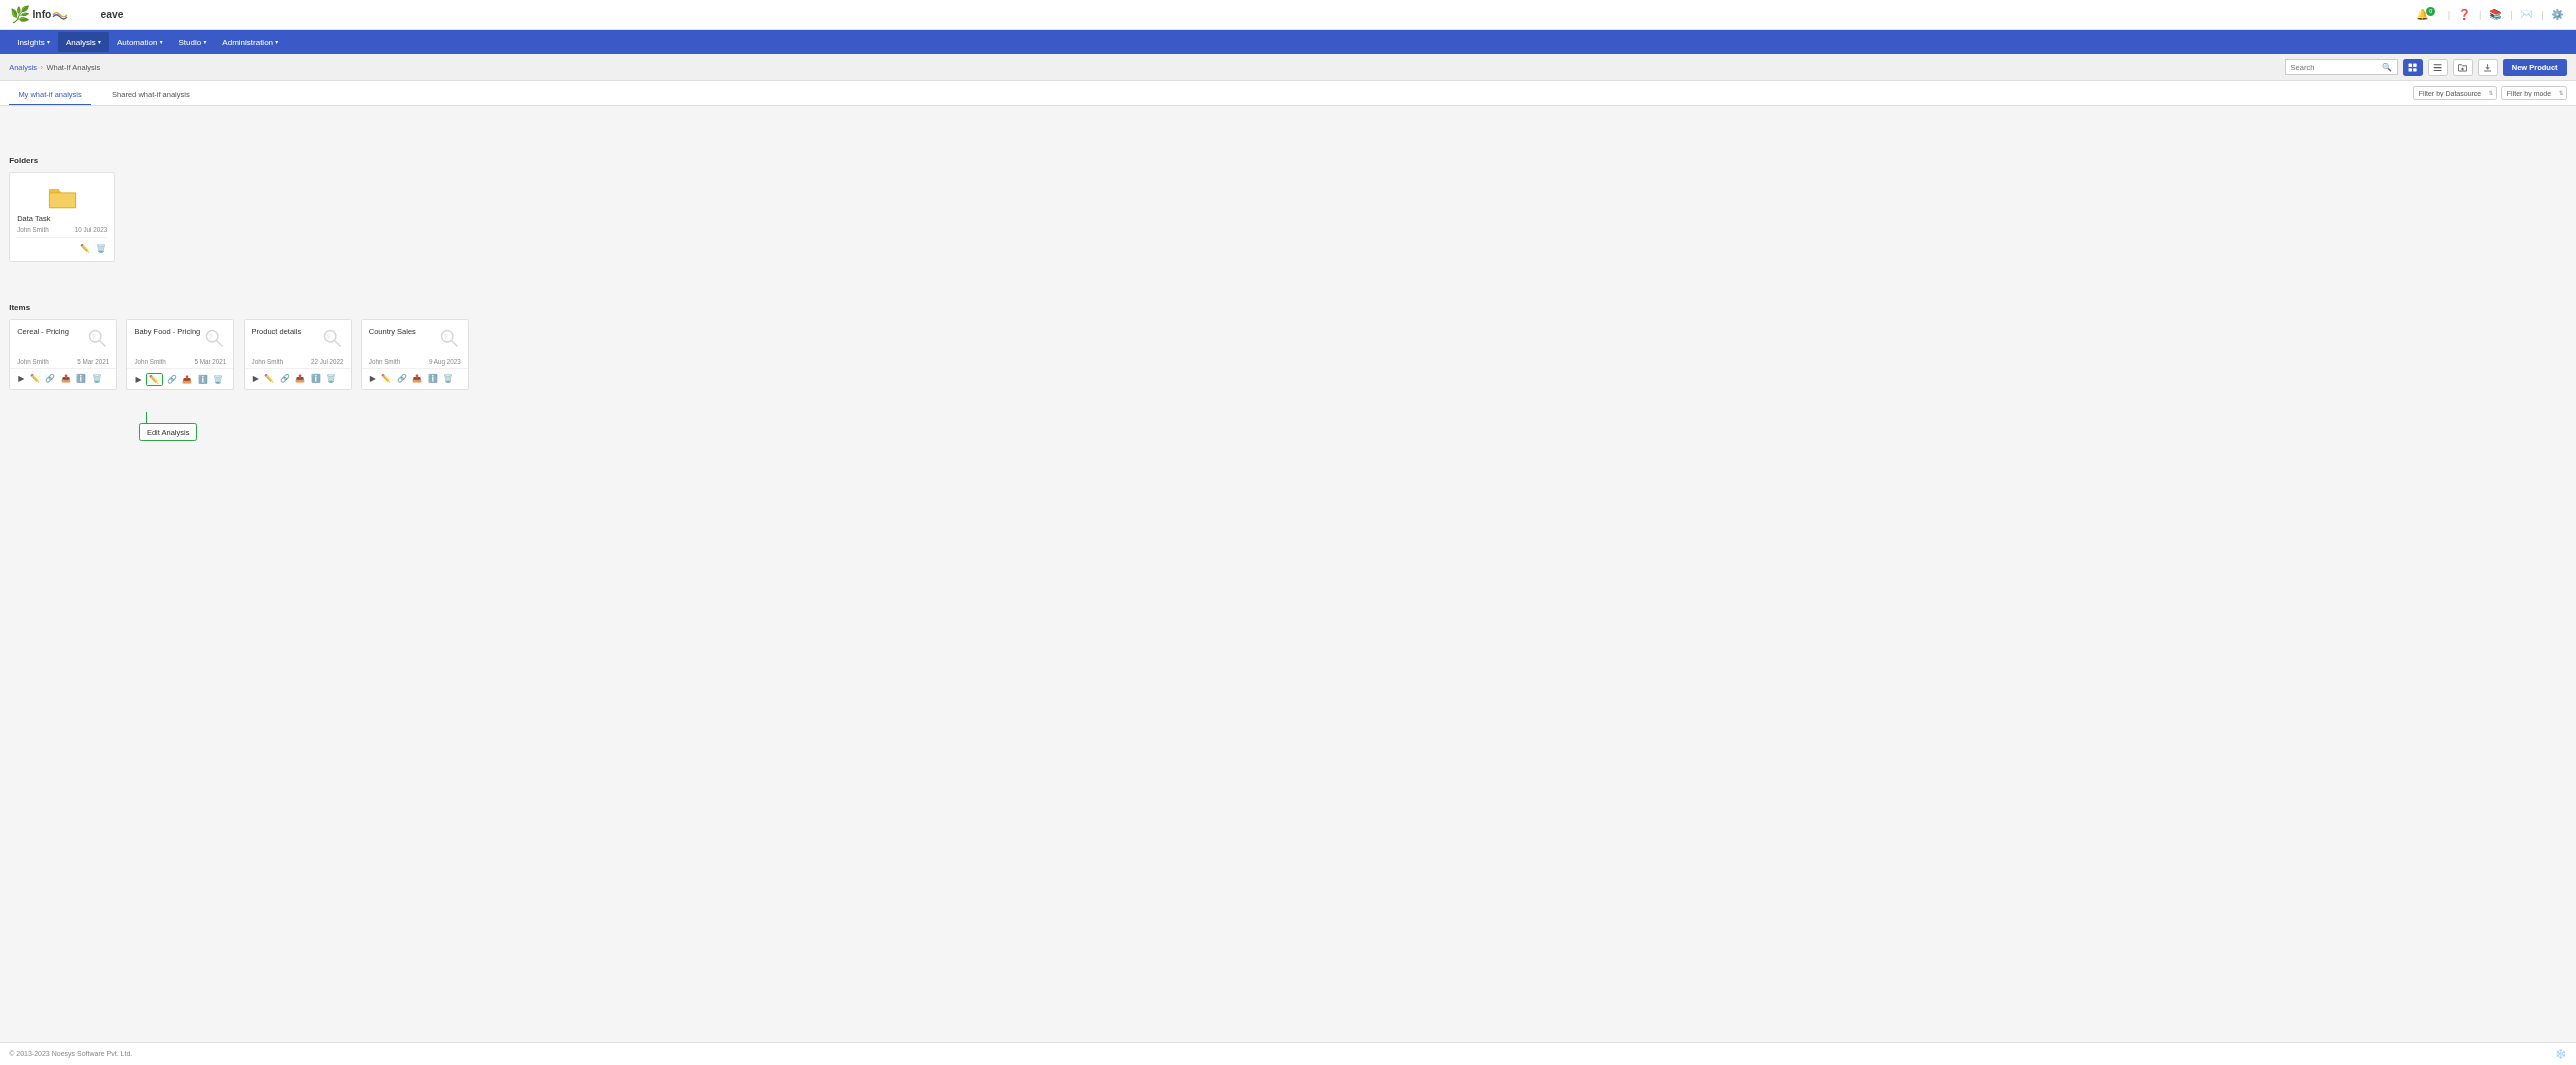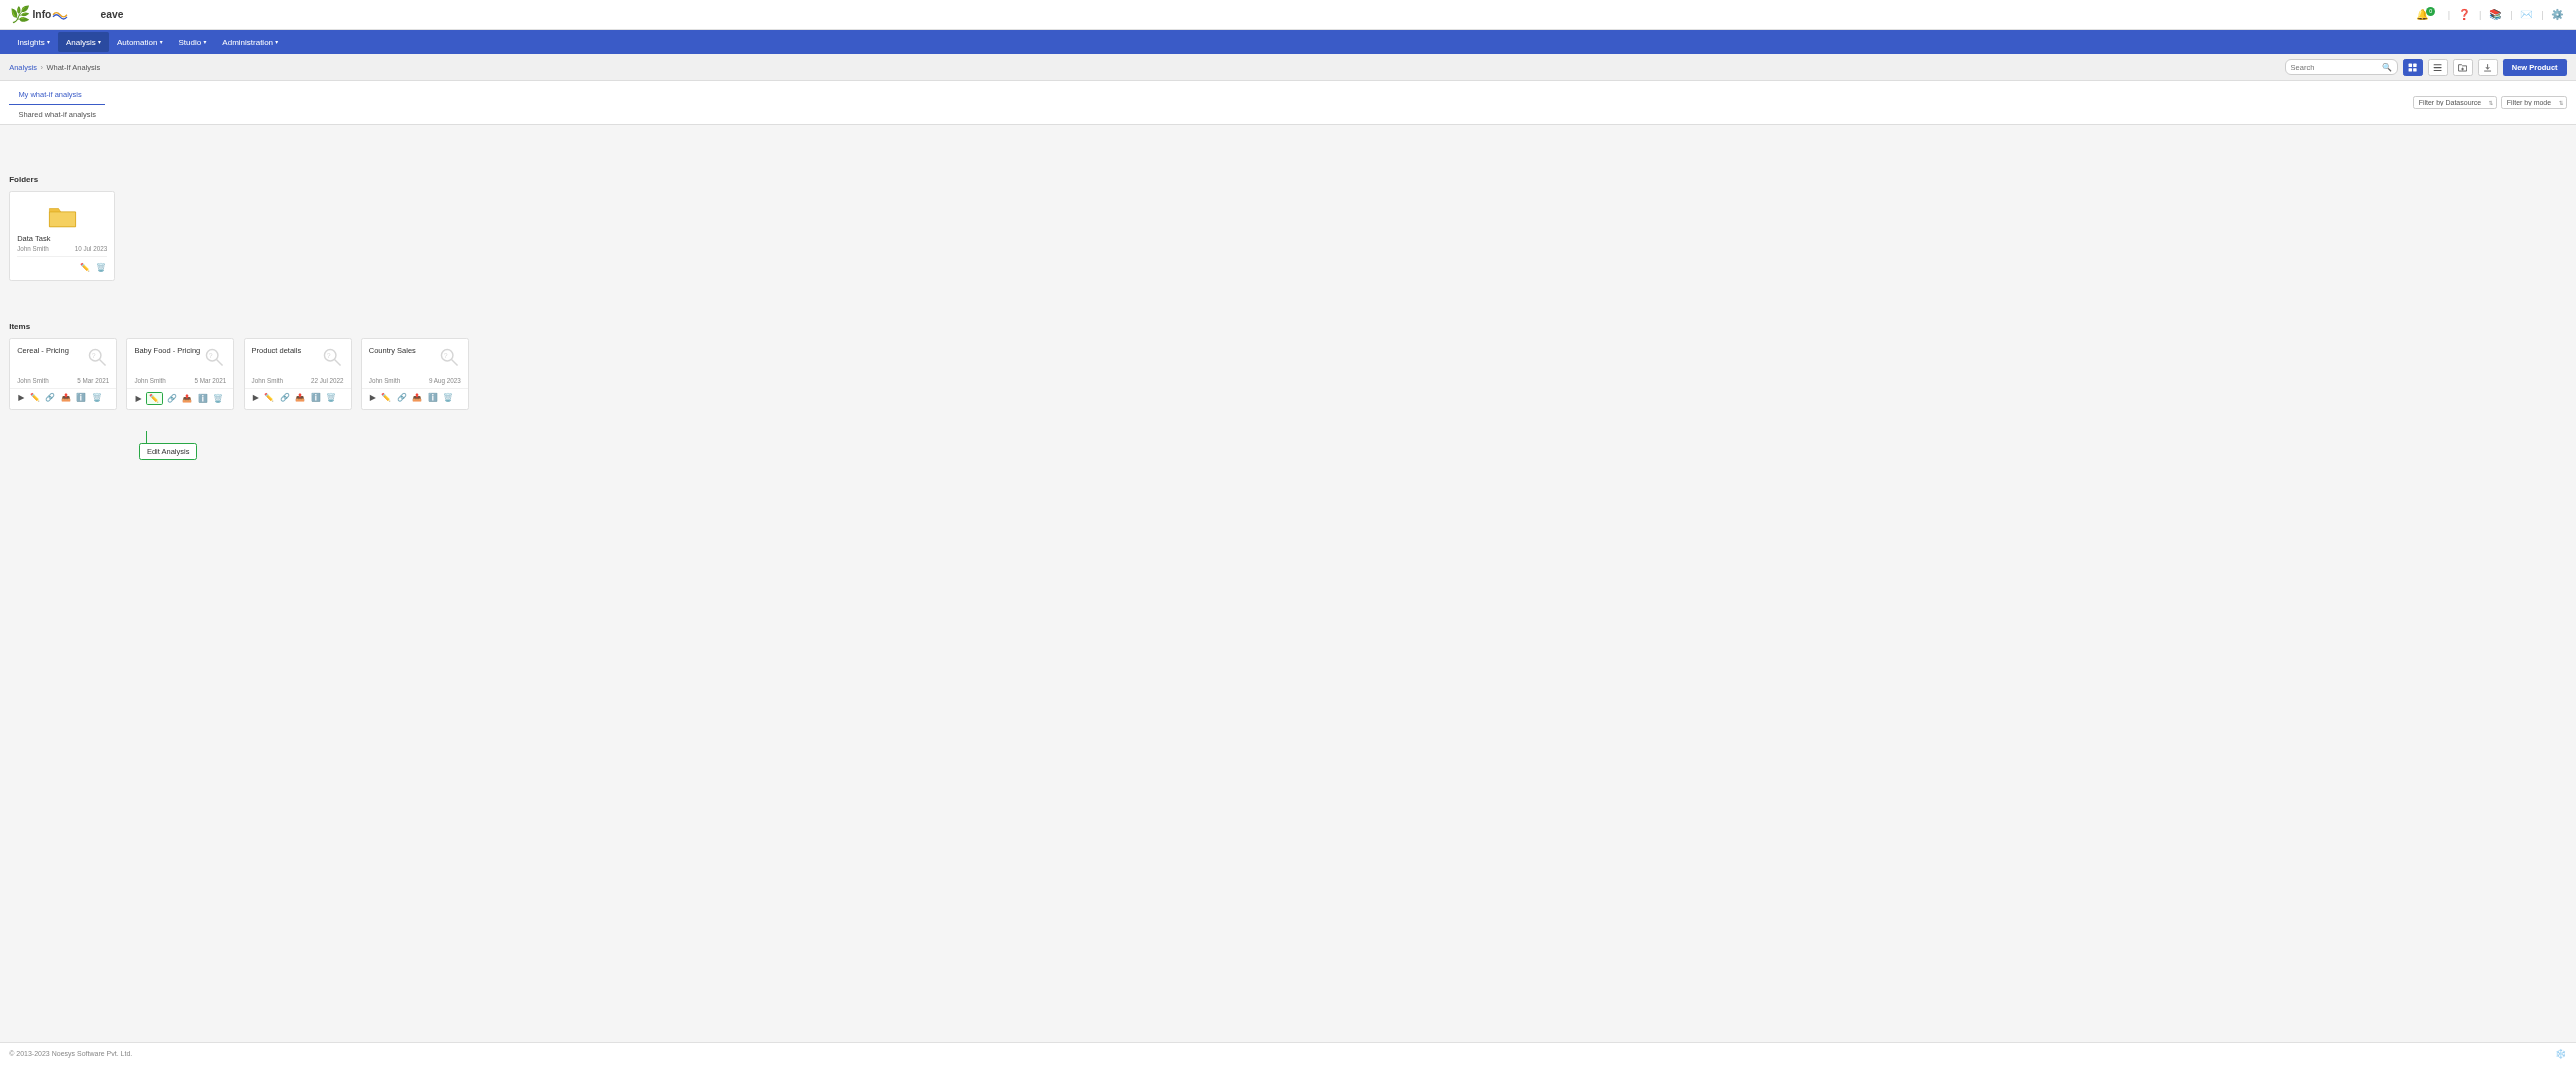--- a/index.html
+++ b/index.html
@@ -19,30 +19,30 @@
     .nav-item { color: #fff; padding: 5.7px 8px; cursor: pointer; font-size: 8px; display: flex; align-items: center; gap: 2.3px; border-radius: 1.7px; }
     .nav-item.active { background: #2a4aa0; }
     .nav-arrow { font-size: 5.7px; }
 
     
     .breadcrumb-bar { display: flex; align-items: center; justify-content: space-between; background: #f0f0f0; padding: 4.6px 9.2px; border-bottom: 0.6px solid #ddd; }
     .breadcrumb { display: flex; align-items: center; gap: 3.4px; font-size: 7.5px; color: #555; }
     .breadcrumb a { color: #3a5bc7; text-decoration: none; }
     .breadcrumb-sep { color: #999; }
     .breadcrumb-actions { display: flex; align-items: center; gap: 4.6px; }
-    .search-box { display: flex; align-items: flex-end; border: 0.6px solid #ccc; border-radius: 6px; background: #fff; padding: 2.3px 4.6px; }
+    .search-box { display: flex; align-items: flex-end; border: 0.6px solid #ccc; border-radius: 0; background: #fff; padding: 2.3px 4.6px; }
     .search-box input { border: none; outline: none; font-size: 7.5px; width: 92px; }
     .search-icon { color: #999; font-size: 8px; }
     .action-btn { border: 0.6px solid #ccc; background: #fff; border-radius: 2.3px; padding: 2.9px 4.6px; cursor: pointer; color: #555; font-size: 8px; display: flex; align-items: center; }
     .action-btn.active { background: #3a5bc7; color: #fff; border-color: #3a5bc7; }
     .new-analysis-btn { background: #3a5bc7; color: #fff; border: none; border-radius: 2.3px; padding: 4px 9.2px; cursor: pointer; font-size: 7.5px; font-weight: bold; }
 
     
     .tabs-bar { display: flex; align-items: center; justify-content: space-between; padding: 4.6px 9.2px 0; background: #fff; border-bottom: 0.6px solid #ddd; }
-    .tabs { display: flex; gap: 0; flex-direction: column; }
+    .tabs { display: flex; gap: 12px; }
     .tab { padding: 4.6px 9.2px; cursor: pointer; font-size: 7.5px; color: #555; border-bottom: 1.7px solid transparent; }
     .tab.active { color: #3a5bc7; border-bottom: 1.7px solid #3a5bc7; font-weight: 500; }
     .filter-group { display: flex; gap: 4.6px; padding-bottom: 4.6px; }
     .filter-select { border: 0.6px solid #ccc; border-radius: 2.3px; padding: 2.3px 14px 2.3px 4.6px; font-size: 7px; background: #fff; appearance: none; -webkit-appearance: none; color: #555; cursor: pointer; position: relative; }
     .filter-wrapper { position: relative; display: inline-block; }
     .filter-wrapper::after { content: '⇅'; position: absolute; right: 3.4px; top: 50%; transform: translateY(-50%); font-size: 5.7px; color: #999; pointer-events: none; }
 
     
     .main { padding: 9.2px; flex: 1; }
     .section-title { font-size: 8px; font-weight: bold; color: #333; margin-bottom: 7px; margin-top: 41px; }

